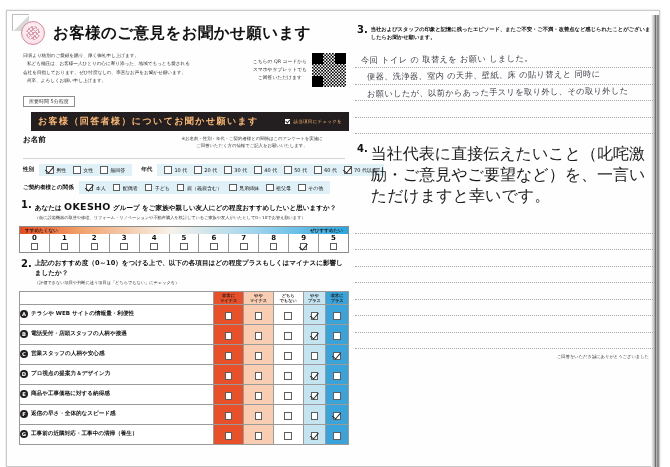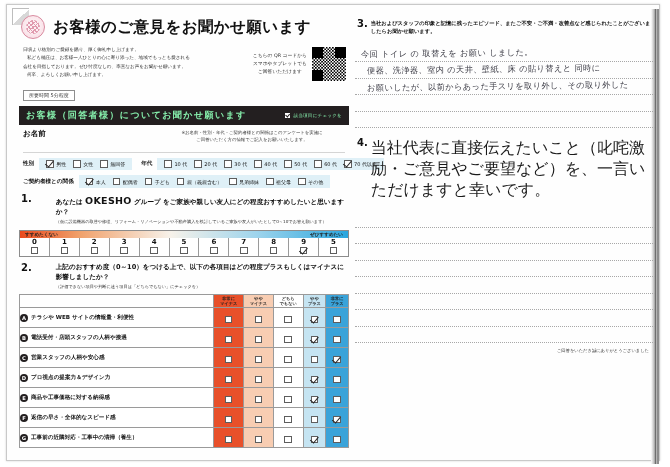--- a/index.html
+++ b/index.html
@@ -5,21 +5,21 @@
   html,body{margin:0;padding:0;background:#ffffff;}
   body{
     width:670px;height:467px;overflow:hidden;
     font-family:"DejaVu Sans","Liberation Sans",sans-serif;
     color:#1a1a1a;
   }
   .page{position:relative;width:670px;height:467px;background:#fff;}
 
   
   .sheet{
-    position:absolute;left:6px;top:4px;width:652px;height:455px;
+    position:absolute;left:6px;top:10px;width:652px;height:455px;
     background:#fefefe;border:1px solid #c9c9c9;
     box-shadow:0 0 2px rgba(0,0,0,.18);
   }
   .corner-fold{
     position:absolute;left:5px;top:3px;width:16px;height:16px;
     background:linear-gradient(135deg,#ffffff 0 50%,#d8d8d8 50% 100%);
     border-left:1px solid #bdbdbd;border-top:1px solid #bdbdbd;
   }
   .spine{
     position:absolute;right:2px;top:4px;width:6px;height:455px;
@@ -70,22 +70,22 @@
       repeating-conic-gradient(#000 0 25%,#fff 0 50%) 0 0/3.1px 3.1px;
     border:1px solid #fff;
   }
   .time-box{
     display:inline-block;margin-top:3px;margin-left:4px;
     border:1px solid #8e8e8e;padding:1.5px 5px;font-size:5px;color:#333;background:#fff;
   }
 
   
   .bar{
-    background:#231f20;color:#86efac;display:flex;align-items:center;
-    justify-content:space-between;padding:3px 7px;margin-top:5px;
+    background:#231f20;color:#fdba74;display:flex;align-items:center;
+    justify-content:space-between;padding:3px 7px;margin-top:5px;margin-left:12px;
   }
   .bar-title{font-size:9px;font-weight:700;letter-spacing:1.4px;}
   .bar-note{font-size:4.6px;display:flex;align-items:center;gap:3px;letter-spacing:.2px;}
   .chk-mini{
     width:5px;height:5px;background:#fff;display:inline-block;position:relative;
   }
   .chk-mini:after{
     content:"";position:absolute;left:1px;top:0px;width:2px;height:3.4px;
     border:solid #231f20;border-width:0 1px 1px 0;transform:rotate(40deg);
   }
@@ -110,21 +110,21 @@
     display:inline-block;position:relative;flex:0 0 auto;
   }
   .box.on:after{
     content:"";position:absolute;left:0px;top:-2px;width:4px;height:6.5px;
     border:solid #2a2a2a;border-width:0 1.2px 1.2px 0;transform:rotate(40deg);
   }
 
   
   .q{display:flex;gap:3px;margin-top:6px;padding-left:2px;}
   .qnum{font-size:10px;font-weight:700;line-height:1;color:#111;}
-  .qtxt{font-size:6.6px;font-weight:700;line-height:1.45;color:#111;margin-left:21px;}
+  .qtxt{font-size:6.6px;font-weight:700;line-height:1.45;color:#111;}
   .qtxt .big{font-size:9.5px;letter-spacing:.3px;}
   .qsub{font-size:4.2px;font-weight:400;color:#333;line-height:1.6;display:block;margin-top:1.5px;}
 
   .nps{margin-top:4px;border:1px solid #8c8c8c;}
   .nps-grad{
     display:flex;justify-content:space-between;align-items:center;
     background:linear-gradient(90deg,#e8491d 0%,#f0a06a 18%,#f7f2ea 46%,#9ed4ec 72%,#2aa6de 100%);
     padding:1px 5px;
   }
   .nps-grad span{font-size:4.6px;font-weight:700;color:#1e1e1e;}

